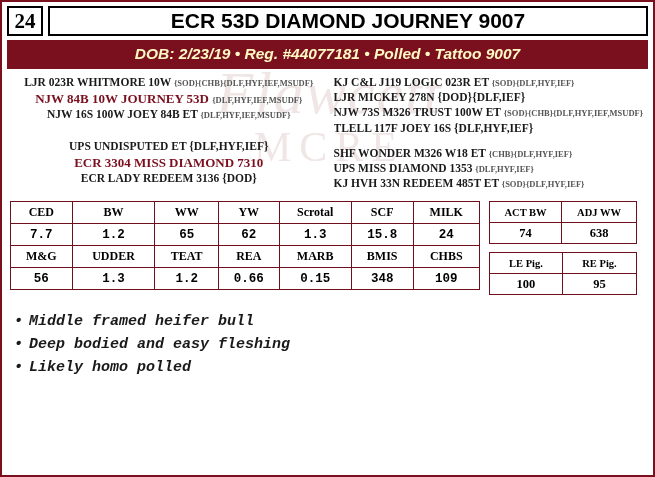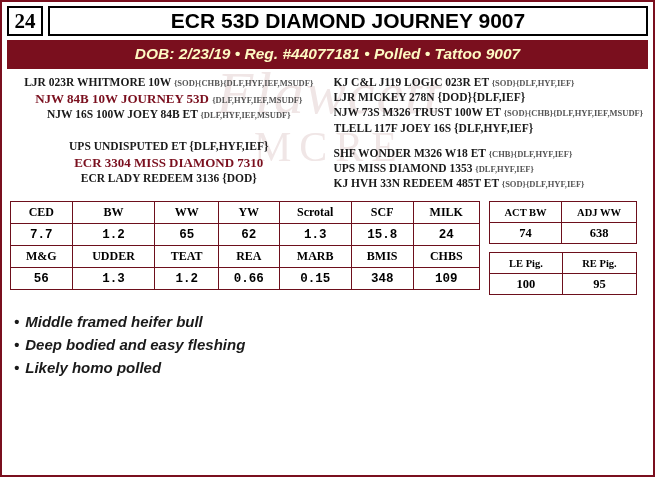--- a/index.html
+++ b/index.html
@@ -134,21 +134,21 @@
     text-align: center;
     height: 21px;
     font-weight: bold;
   }
   .side-table th { font-size: 10.5px; }
   .side-table td { font-size: 12.5px; }
 
   
   .bullets {
     margin: 10px 0 16px 12px;
-    font-family: Liberation Sans, sans-serif;
+    font-family: Liberation Mono, monospace;
     font-weight: bold;
     font-style: italic;
     font-size: 15px;
     color: #1a1a1a;
   }
   .bullets div { margin-bottom: 5px; line-height: 1.2; }
   .bullets span.dot { margin-right: 6px; }
 </style>
 </head>
 <body>

